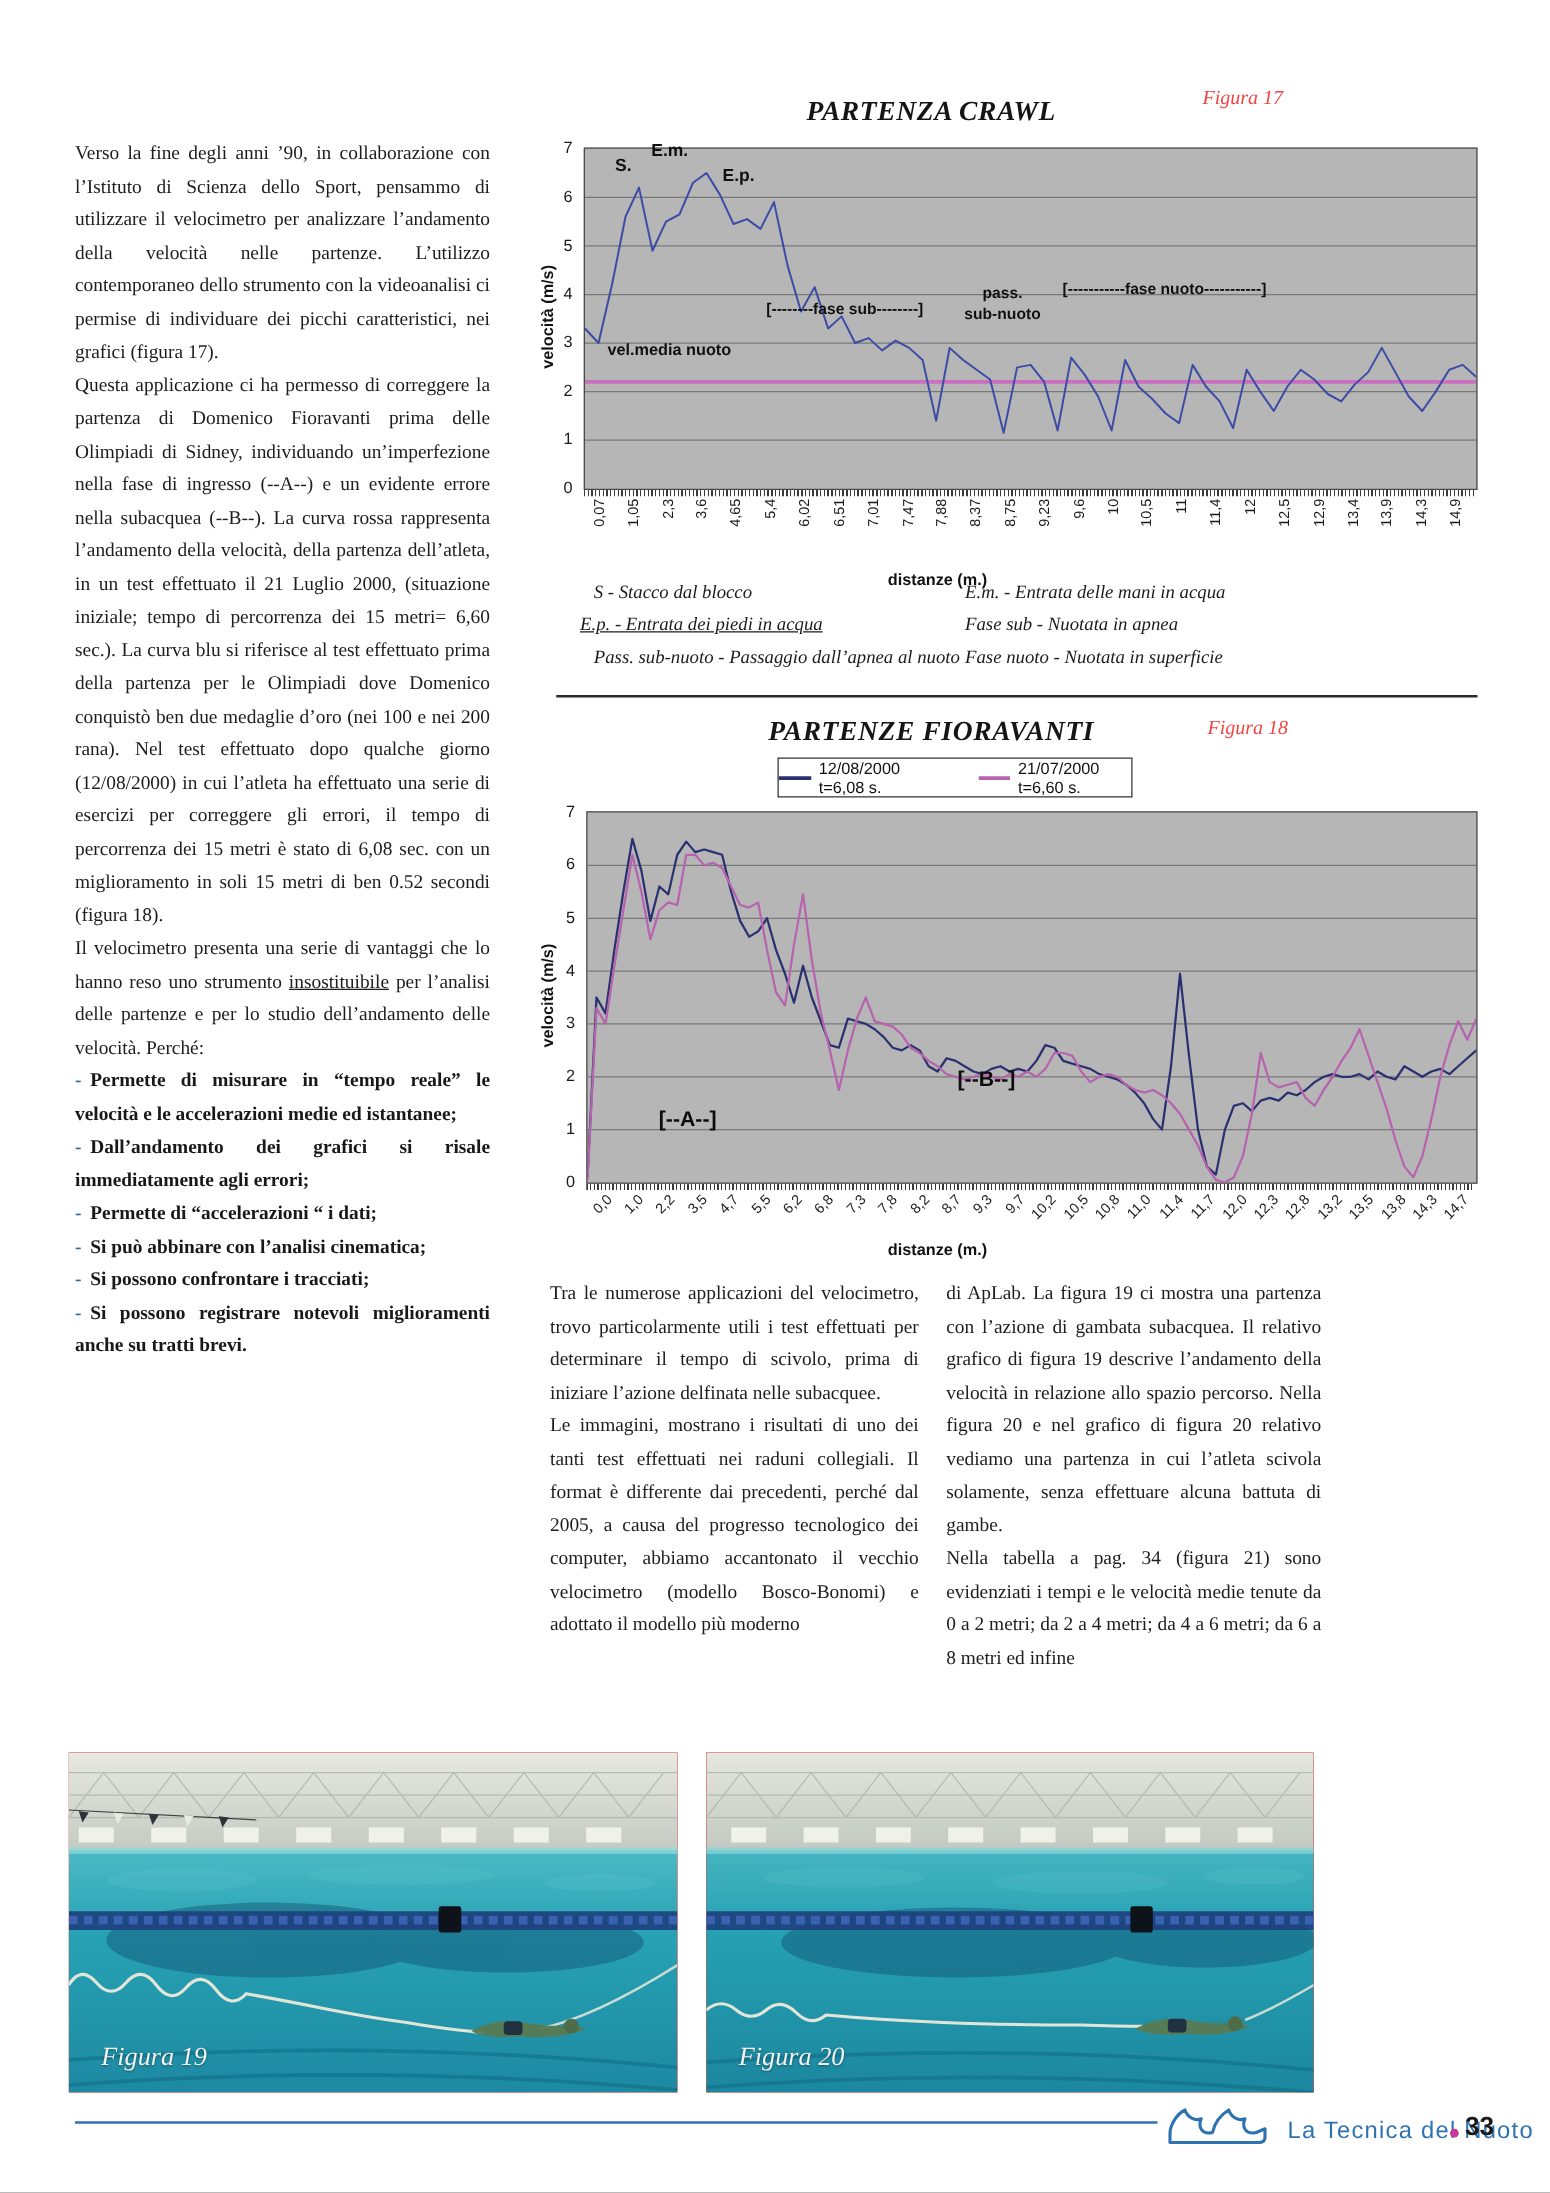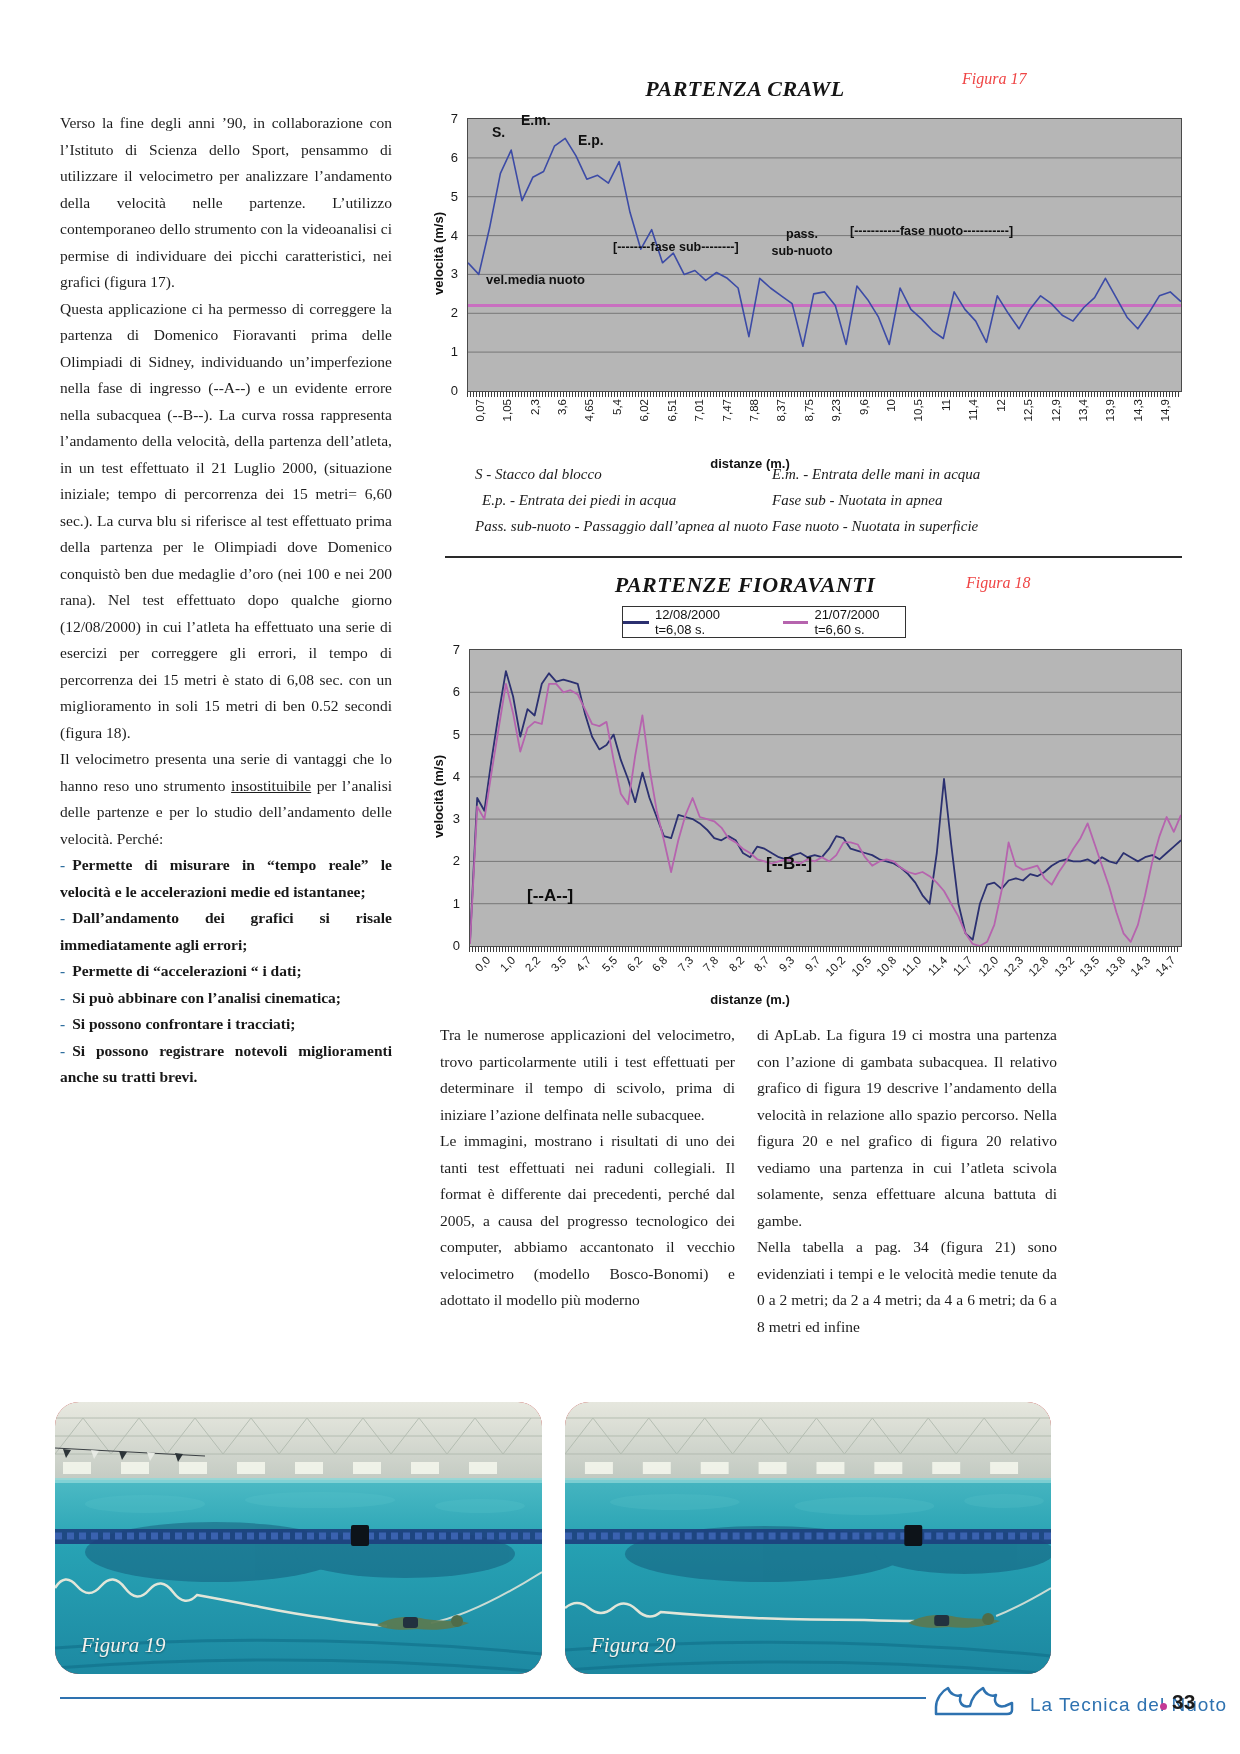--- a/index.html
+++ b/index.html
@@ -26,21 +26,21 @@
   .ann{font:bold 13px "Liberation Sans","DejaVu Sans",sans-serif;color:#101010;white-space:nowrap;}
   .ann-big{font:bold 17px "Liberation Sans","DejaVu Sans",sans-serif;color:#0c0c0c;white-space:nowrap;}
   .caption-line{font-style:italic;font-size:15px;color:#1b1b1b;white-space:nowrap;}
   .divider{background:#2a2a2a;}
   
   .legend-box{border:1.5px solid #333;background:#fff;display:flex;align-items:center;justify-content:center;gap:16px;
               font:13px "Liberation Sans","DejaVu Sans",sans-serif;color:#111;}
   .litem{display:flex;align-items:center;gap:6px;}
   .litem i{display:block;width:34px;height:3px;}
   
-  .photo{overflow:hidden;background:#b91c1c;border-radius:24px;}
+  .photo{overflow:hidden;background:#b91c1c;}
   .photo svg{display:block;width:100%;height:100%;}
   .photo-caption{position:absolute;left:26px;bottom:16px;font-style:italic;font-size:21px;color:#f2f2ee;text-shadow:0 1px 2px rgba(0,0,0,.4);}
   
   .footer-line{height:2px;background:#2e72b0;}
   .brand{font:19px "Liberation Sans","DejaVu Sans",sans-serif;color:#2e72b0;letter-spacing:1px;white-space:nowrap;}
   .pagenum{font:bold 21px "Liberation Sans","DejaVu Sans",sans-serif;color:#1a1a1a;}
   .footer-dot{width:7px;height:7px;border-radius:50%;background:#c43a96;}
 </style>
 </head>
 <body>
@@ -118,21 +118,21 @@
 
   <span class="abs ann" style="left:492px;top:124px;font-size:14px;">S.</span>
   <span class="abs ann" style="left:521px;top:112px;font-size:14px;">E.m.</span>
   <span class="abs ann" style="left:578px;top:132px;font-size:14px;">E.p.</span>
   <span class="abs ann" style="left:486px;top:272px;">vel.media nuoto</span>
   <span class="abs ann" style="left:613px;top:240px;font-size:12.5px;">[--------fase sub--------]</span>
   <span class="abs ann" style="left:757px;top:226px;width:90px;text-align:center;line-height:17px;font-size:12.5px;white-space:normal;"><span>pass.</span><br><span>sub-nuoto</span></span>
   <span class="abs ann" style="left:850px;top:224px;font-size:12.5px;">[-----------fase nuoto-----------]</span>
 
   <div class="abs caption-line" style="left:475px;top:466px;">S - Stacco dal blocco</div>
-  <div class="abs caption-line" style="left:482px;top:492px;">E.p. - Entrata dei piedi in acqua</div>
+  <div class="abs caption-line" style="left:464px;top:492px;text-decoration:underline;">E.p. - Entrata dei piedi in acqua</div>
   <div class="abs caption-line" style="left:475px;top:518px;">Pass. sub-nuoto - Passaggio dall’apnea al nuoto</div>
   <div class="abs caption-line" style="left:772px;top:466px;">E.m. - Entrata delle mani in acqua</div>
   <div class="abs caption-line" style="left:772px;top:492px;">Fase sub - Nuotata in apnea</div>
   <div class="abs caption-line" style="left:772px;top:518px;">Fase nuoto - Nuotata in superficie</div>
 
   <div class="abs divider" style="left:445px;top:556px;width:737px;height:2px;"></div>
 
   <div class="abs fig-label" style="left:966px;top:574px;">Figura 18</div>
   <div class="abs chart-title" style="left:420px;top:572px;width:650px;">PARTENZE FIORAVANTI</div>
 

